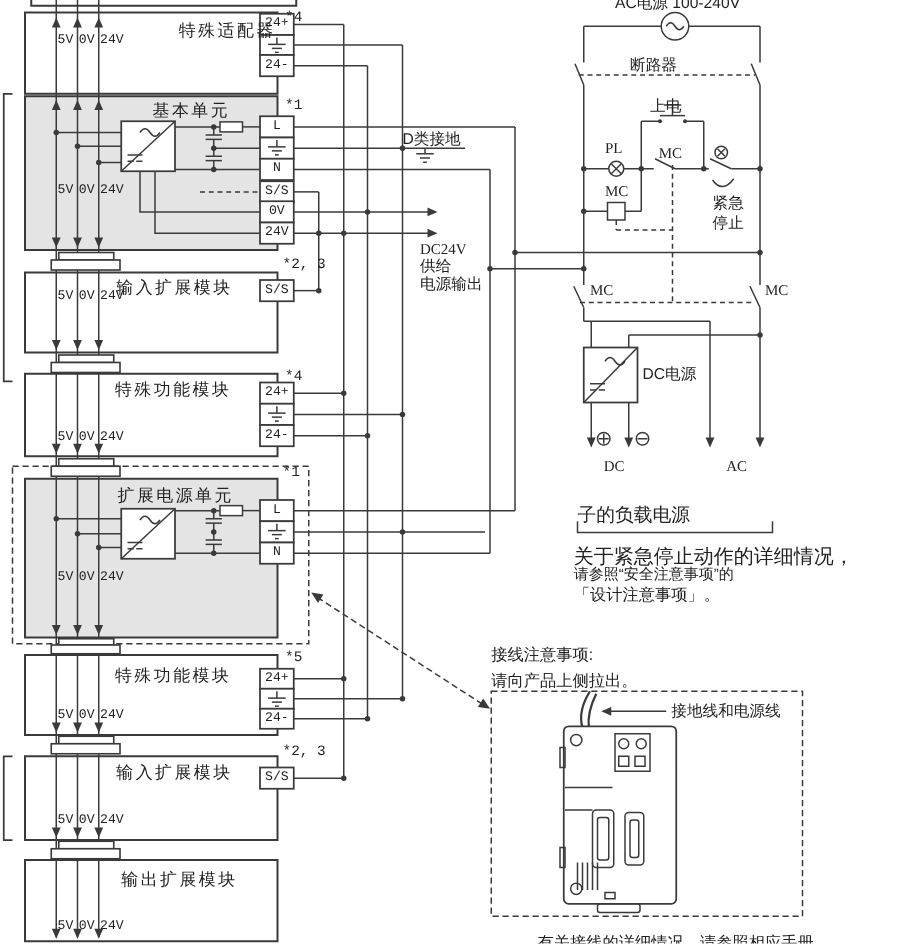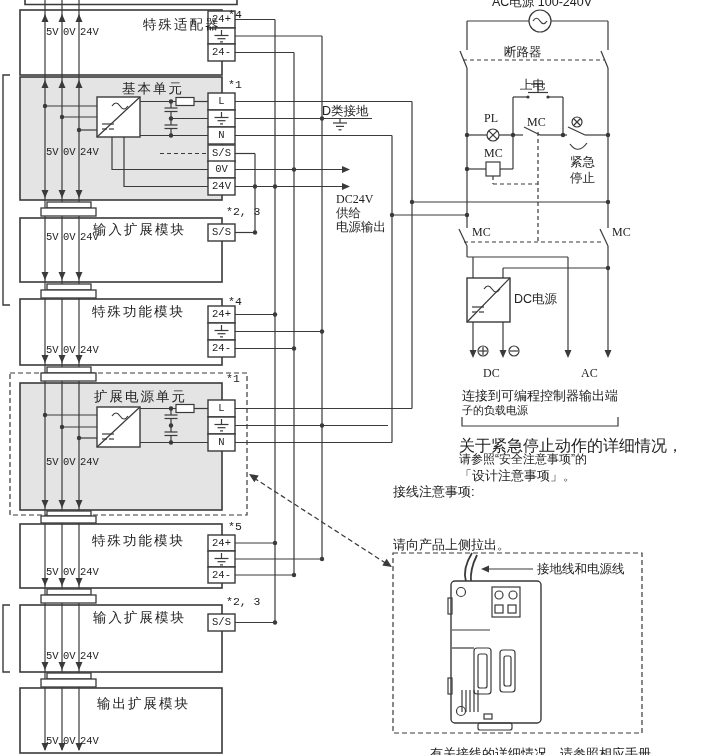--- a/index.html
+++ b/index.html
@@ -523,23 +523,22 @@
 <div class="t mono sm" style="left:527px;top:115px">MC</div>
 <div class="t mono sm" style="left:484px;top:146px">MC</div>
 <div class="t mono sm" style="left:472px;top:225px">MC</div>
 <div class="t mono sm" style="left:612px;top:225px">MC</div>
 <div class="t" style="left:570px;top:155px">紧急</div>
 <div class="t" style="left:570px;top:171px">停止</div>
 <div class="t" style="left:514px;top:292px">DC电源</div>
 <div class="t mono sm" style="left:483px;top:366px">DC</div>
 <div class="t mono sm" style="left:581px;top:366px">AC</div>
 
-<div class="t" style="left:462px;top:388px;font-size:13px">连接到可编程控制器输出端</div>
-<div class="t" style="left:462px;top:404px;font-size:11px">子的负载电源</div>
+<div class="t" style="left:462px;top:404px;font-size:15px">子的负载电源</div>
 <div class="t" style="left:459px;top:436px;font-size:16px">关于紧急停止动作的详细情况，</div>
 <div class="t" style="left:459px;top:452px;font-size:12px">请参照“安全注意事项”的</div>
 <div class="t" style="left:459px;top:468px;font-size:13px">「设计注意事项」。</div>
-<div class="t" style="left:393px;top:484px;font-size:13px">接线注意事项:</div>
+<div class="t" style="left:393px;top:516px;font-size:13px">接线注意事项:</div>
 <div class="t" style="left:393px;top:537px;font-size:13px">请向产品上侧拉出。</div>
 <div class="t" style="left:537px;top:562px;font-size:12.5px">接地线和电源线</div>
 <div class="t" style="left:430px;top:746px;font-size:13px">有关接线的详细情况，请参照相应手册</div>
 
 </div>
 
 </body></html>

